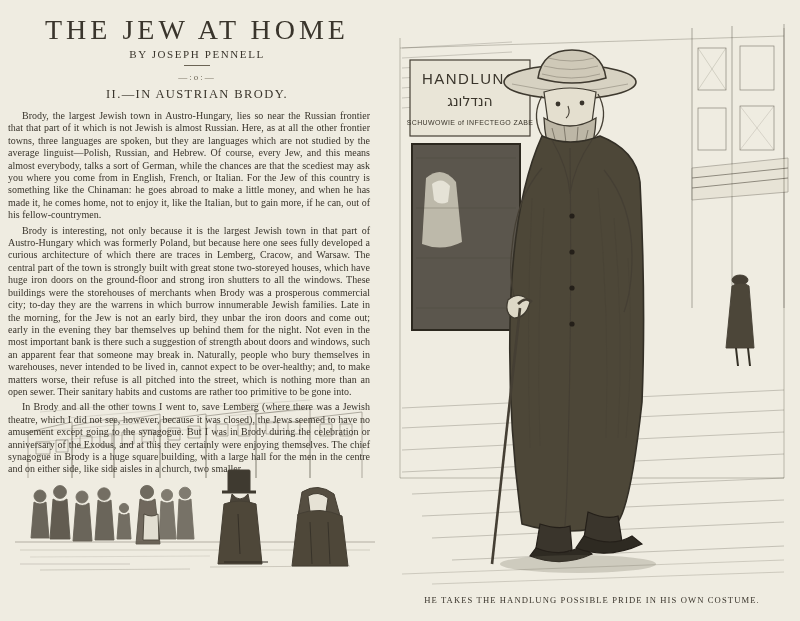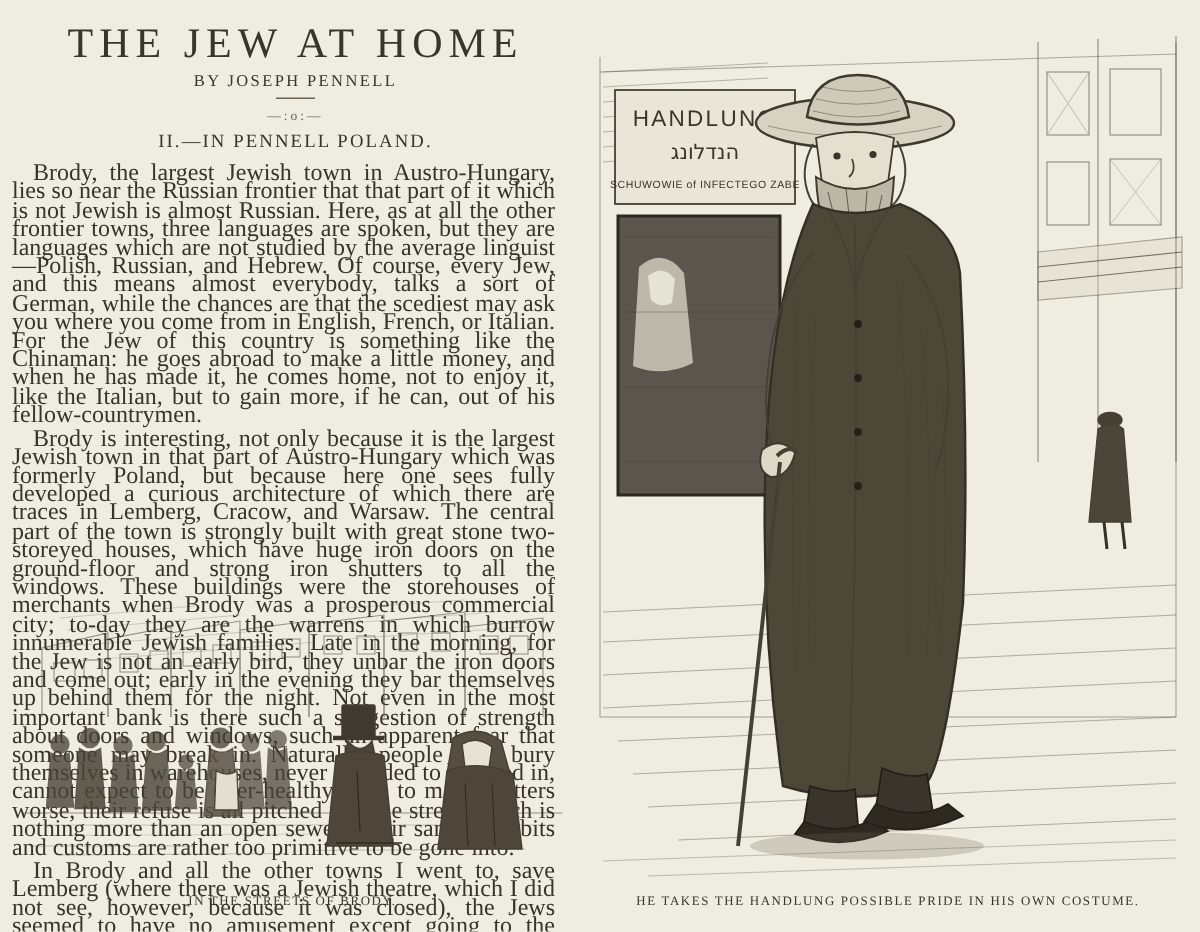--- a/index.html
+++ b/index.html
@@ -64,21 +64,21 @@
   .section-head {
     text-align: center;
     font-size: 12.5px;
     letter-spacing: 1.4px;
     margin: 2px 0 8px 0;
     color: #3a352c;
   }
   .body-text p {
     margin: 0 16px 0 0;
     text-indent: 14px;
-    font-size: 16px;
+    font-size: 10px;
     line-height: 12.4px;
     text-align: justify;
     color: #39342b;
     font-family: "Liberation Serif", serif;
   }
   .body-text p + p {
     margin-top: 3px;
     font-family: Liberation Serif, serif;
   }
 
@@ -127,21 +127,21 @@
 </head>
 <body>
 
 <div class="page">
 
   <div class="left-col">
     <h1 class="title">THE JEW AT HOME</h1>
     <div class="byline">BY JOSEPH PENNELL</div>
     <div class="rule"></div>
     <div class="rule dotted">—:o:—</div>
-    <div class="section-head">II.—IN PENNELL POLAND.</div>
+    <div class="section-head">II.—IN AUSTRIAN BRODY.</div>
     <div class="body-text">
       <p>Brody, the largest Jewish town in Austro-Hungary, lies so near the Russian frontier that that part of it which is not Jewish is almost Russian. Here, as at all the other frontier towns, three languages are spoken, but they are languages which are not studied by the average linguist—Polish, Russian, and Hebrew. Of course, every Jew, and this means almost everybody, talks a sort of German, while the chances are that the scediest may ask you where you come from in English, French, or Italian. For the Jew of this country is something like the Chinaman: he goes abroad to make a little money, and when he has made it, he comes home, not to enjoy it, like the Italian, but to gain more, if he can, out of his fellow-countrymen.</p>
       <p>Brody is interesting, not only because it is the largest Jewish town in that part of Austro-Hungary which was formerly Poland, but because here one sees fully developed a curious architecture of which there are traces in Lemberg, Cracow, and Warsaw. The central part of the town is strongly built with great stone two-storeyed houses, which have huge iron doors on the ground-floor and strong iron shutters to all the windows. These buildings were the storehouses of merchants when Brody was a prosperous commercial city; to-day they are the warrens in which burrow innumerable Jewish families. Late in the morning, for the Jew is not an early bird, they unbar the iron doors and come out; early in the evening they bar themselves up behind them for the night. Not even in the most important bank is there such a suggestion of strength about doors and windows, such an apparent fear that someone may break in. Naturally, people who bury themselves in warehouses, never intended to be lived in, cannot expect to be over-healthy; and, to make matters worse, their refuse is all pitched into the street, which is nothing more than an open sewer. Their sanitary habits and customs are rather too primitive to be gone into.</p>
       <p>In Brody and all the other towns I went to, save Lemberg (where there was a Jewish theatre, which I did not see, however, because it was closed), the Jews seemed to have no amusement except going to the synagogue. But I was in Brody during the celebration or anniversary of the Exodus, and at this they certainly were enjoying themselves. The chief synagogue in Brody is a huge square building, with a large hall for the men in the centre and on either side, like side aisles in a church, two smaller</p>
     </div>
   </div>
 
   <div class="fig-street">
     <svg width="370" height="185" viewBox="0 0 370 185">
 
@@ -233,21 +233,20 @@
           <path d="M288 122 q22 -8 44 2 l6 50 h-56z" fill="#4e4739"></path>
           <path d="M300 130 l2 42 M318 130 l2 42" stroke="#2e2a22" stroke-width="0.7"></path>
         </g>
       </g>
 
       <g class="ink" stroke-width="0.5" opacity="0.4">
         <path d="M10 172 L120 172 M30 178 L180 177 M200 175 L340 174"></path>
       </g>
     </svg>
   </div>
-  <div class="caption cap-street">IN THE STREETS OF BRODY.</div>
 
   <div class="fig-man">
     <svg width="400" height="580" viewBox="0 0 400 580">
 
       <g class="ink" stroke-width="0.7">
         <path d="M8 30 L8 470 L392 470 L392 20" opacity="0.45"></path>
         <path d="M8 40 L392 28" opacity="0.4"></path>
       </g>
 
       <g class="ink" stroke-width="0.45" opacity="0.5">

